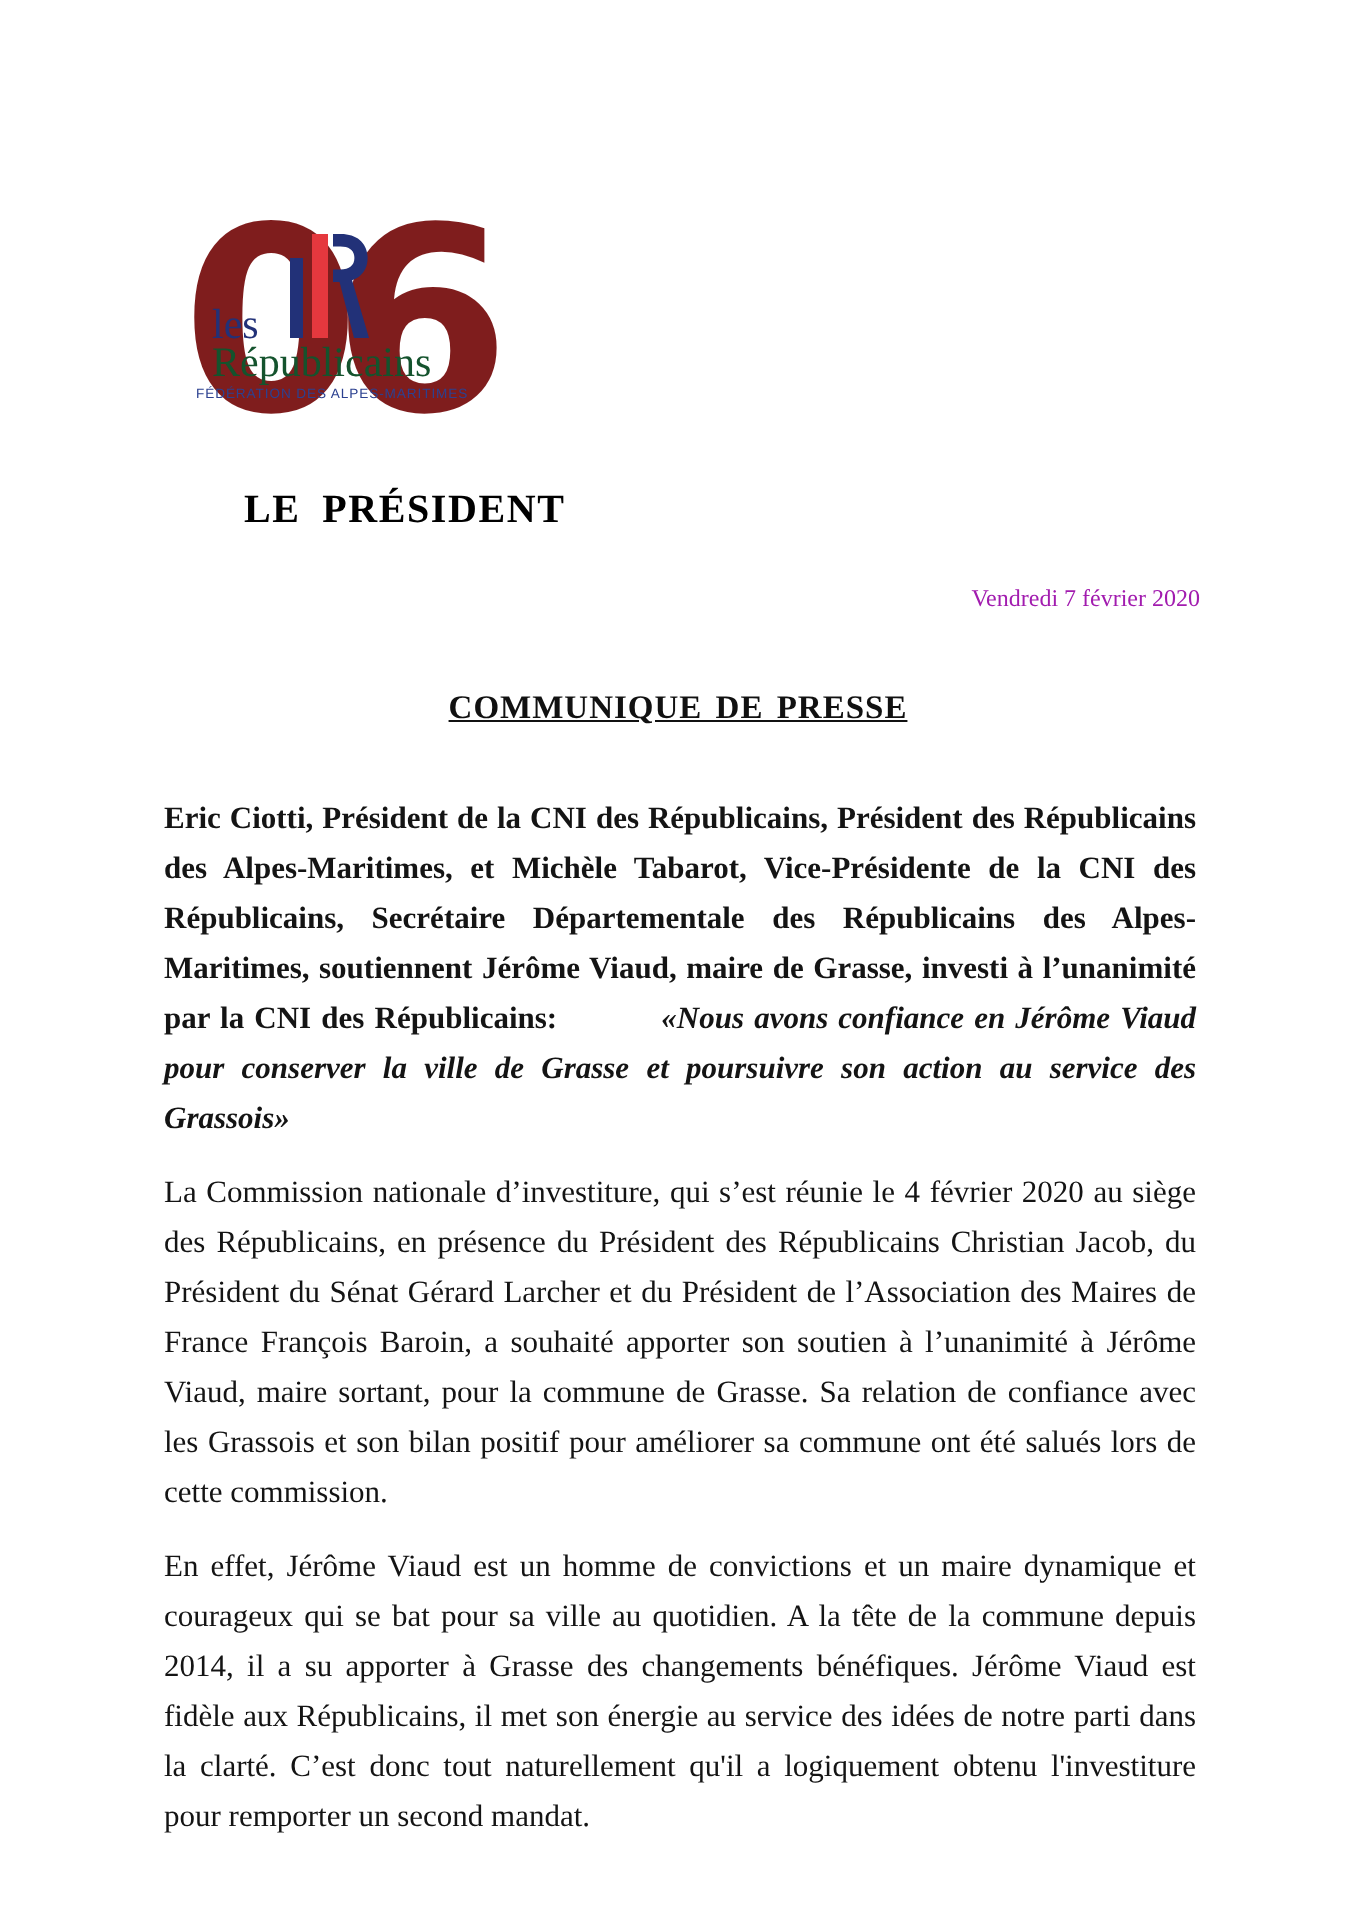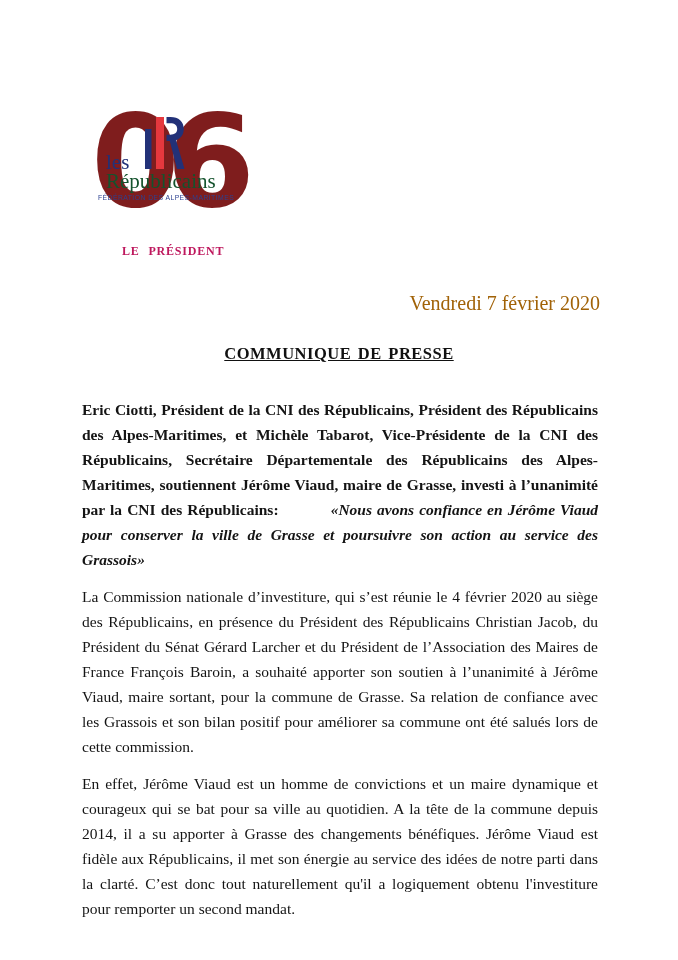--- a/index.html
+++ b/index.html
@@ -37,27 +37,27 @@
   .logo-fed {
     position: absolute; left: 3px; top: 83px;
     font-family: "Liberation Sans", sans-serif;
     font-size: 6.8px; line-height: 1; letter-spacing: 0.45px;
     color: #2c4190;
   }
 
   
   .role {
     position: absolute; left: 122px; top: 244px;
-    font-size: 12px; font-weight: bold;
+    font-size: 20px; font-weight: bold;
     letter-spacing: 0.8px; word-spacing: 5px;
-    color: #be185d;
+    color: #000000;
   }
   .date {
     position: absolute; right: 78px; top: 292px;
-    font-size: 20px; color: #a16207; margin-left: 43px;
+    font-size: 12px; color: #a21caf; margin-left: 43px;
   }
   .title {
     position: absolute; left: 0; top: 344px; width: 100%;
     text-align: center;
     font-size: 16.5px; font-weight: bold;
     letter-spacing: 0.5px; word-spacing: 2px;
     text-decoration: underline;
     color: #111;
   }
 

